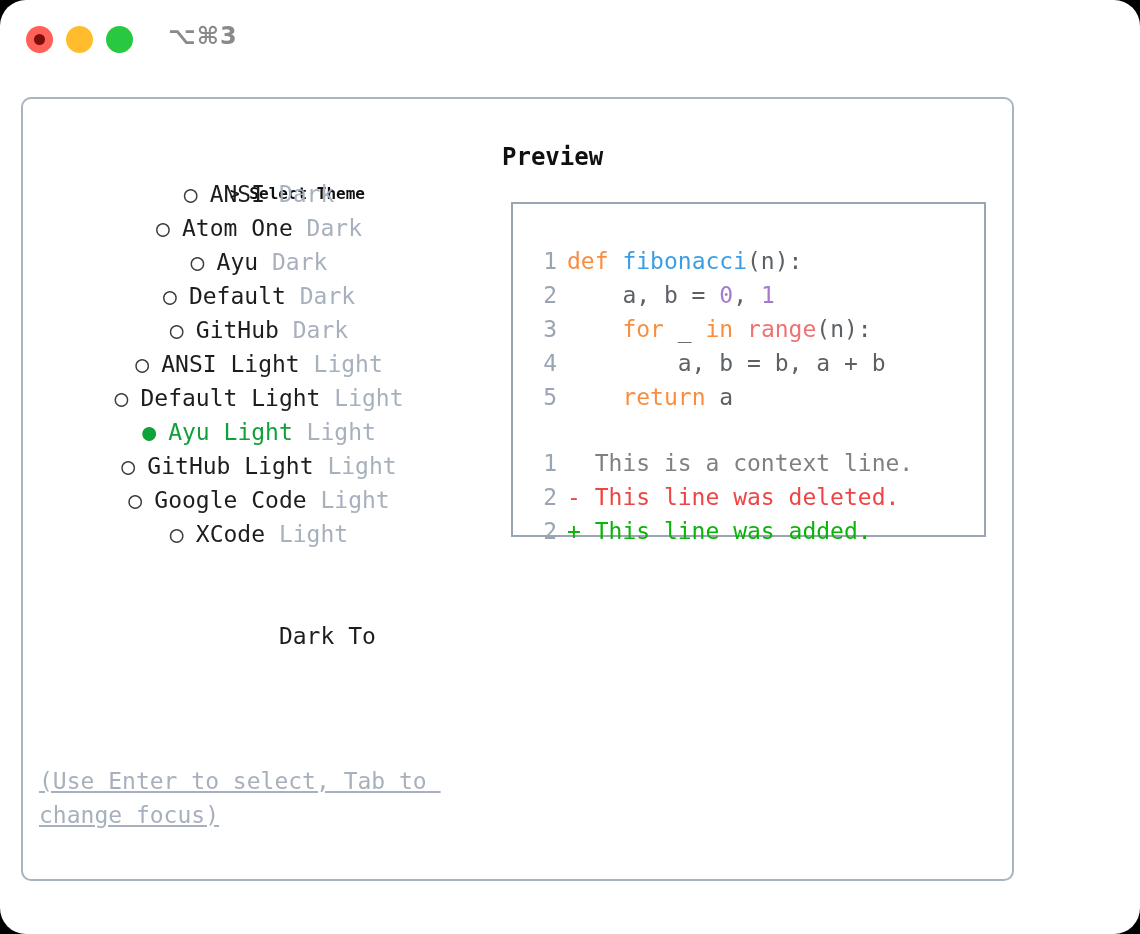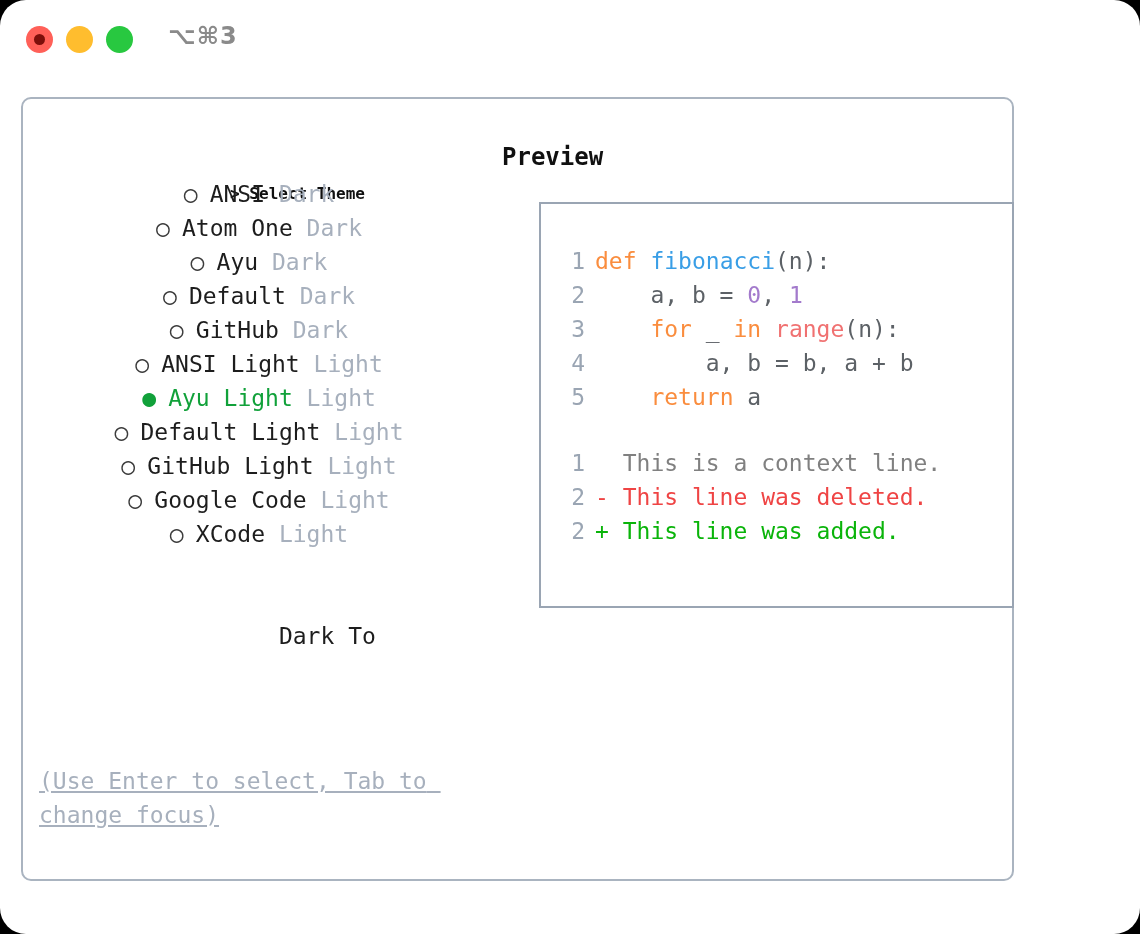--- a/index.html
+++ b/index.html
@@ -132,24 +132,24 @@
     position: absolute;
     left: 479px;
     top: 44px;
     font-size: 24px;
     font-weight: bold;
     color: #101010;
     white-space: pre;
   }
   #preview-box {
     position: absolute;
-    left: 516px;
+    left: 488px;
     top: 103px;
     width: 475px;
-    height: 406px;
+    height: 335px;
     border: 2px solid #9aa5b3;
     box-sizing: border-box;
     background: #ffffff;
   }
   #code {
     position: absolute;
     left: 16px;
     top: 40px;
     right: 6px;
     font-size: 23px;
@@ -197,22 +197,22 @@
       <div class="row hdr">
         <span>&gt; </span><span>Select Theme</span>
       </div>
       <div id="theme-rows">
           <div class="row"><span class="marker">○ </span><span class="name">ANSI</span><span class="variant"> Dark</span></div>
           <div class="row"><span class="marker">○ </span><span class="name">Atom One</span><span class="variant"> Dark</span></div>
           <div class="row"><span class="marker">○ </span><span class="name">Ayu</span><span class="variant"> Dark</span></div>
           <div class="row"><span class="marker">○ </span><span class="name">Default</span><span class="variant"> Dark</span></div>
           <div class="row"><span class="marker">○ </span><span class="name">GitHub</span><span class="variant"> Dark</span></div>
           <div class="row"><span class="marker">○ </span><span class="name">ANSI Light</span><span class="variant"> Light</span></div>
+          <div class="row"><span class="marker">○ </span><span class="name">Default Light</span><span class="variant"> Light</span></div>
           <div class="row selected"><span class="marker sel">● </span><span class="name">Ayu Light</span><span class="variant"> Light</span></div>
-          <div class="row"><span class="marker">○ </span><span class="name">Default Light</span><span class="variant"> Light</span></div>
           <div class="row"><span class="marker">○ </span><span class="name">GitHub Light</span><span class="variant"> Light</span></div>
           <div class="row"><span class="marker">○ </span><span class="name">Google Code</span><span class="variant"> Light</span></div>
           <div class="row"><span class="marker">○ </span><span class="name">XCode</span><span class="variant"> Light</span></div>
         </div>
 
       <div class="row" id="applyto-label">
         <span class="marker">&nbsp;&nbsp;</span><span class="name">Dark To</span>
       </div>
       <div id="apply-rows">
         </div>

